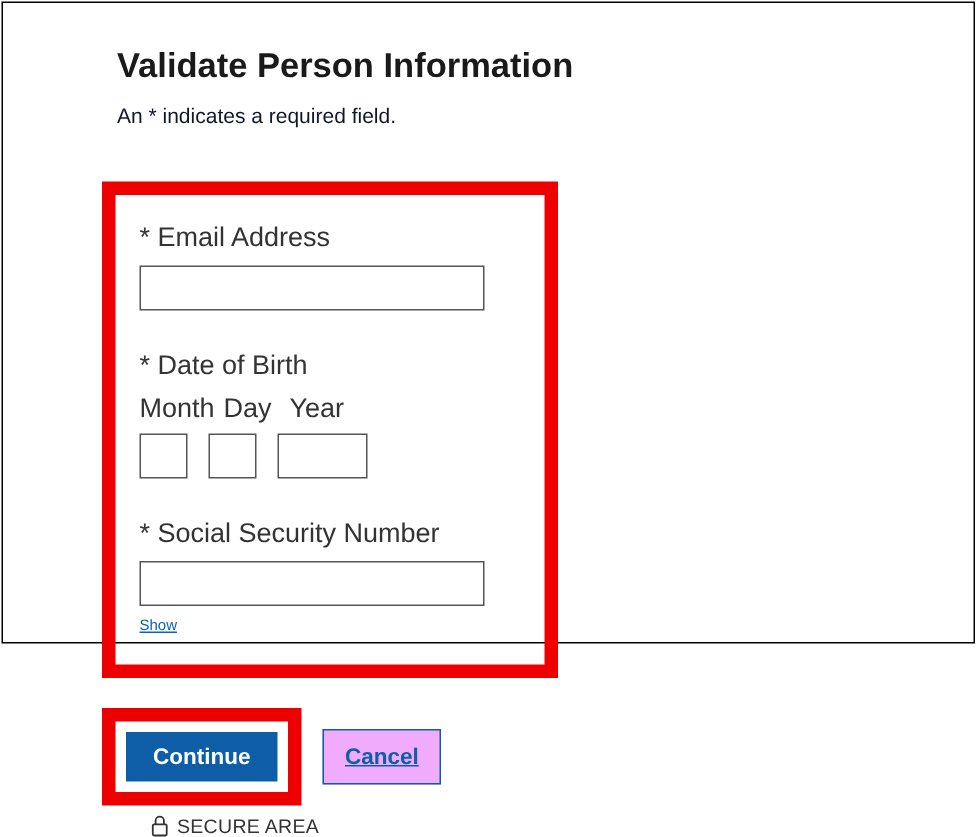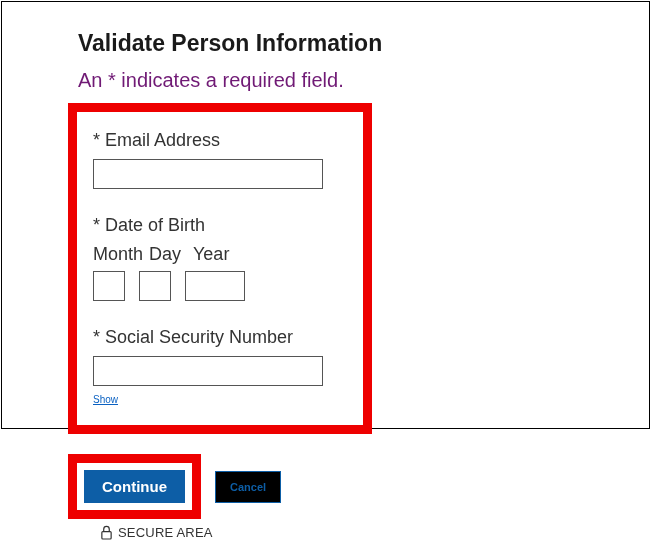--- a/index.html
+++ b/index.html
@@ -23,24 +23,24 @@
       background: #fff;
     }
     .page-title {
       font-size: 23px;
       font-weight: 700;
       color: #1a1a1a;
       margin-bottom: 12px;
       padding-left: 52px;
     }
     .required-note {
-      font-size: 20px;
-      color: #701a75;
+      font-size: 14px;
+      color: #0f172a;
       padding-left: 52px;
-      margin-bottom: 11px;
+      margin-bottom: 36px;
     }
     .fields-highlight {
       border: 9px solid #ee0000;
       padding: 18px 16px 18px 16px;
       width: 304px;
       margin-left: 42px;
       margin-bottom: 20px;
     }
     .field-group {
       margin-bottom: 26px;
@@ -109,27 +109,28 @@
     .btn-primary {
       background: #0d5ea6;
       color: #fff;
       border: none;
       font-size: 15px;
       font-weight: 700;
       padding: 8px 18px;
       cursor: pointer;
     }
     .btn-secondary {
-      background: #000000;
+      background: #f0abfc;
       color: #0d5ea6;
       border: 1.5px solid #0d5ea6;
-      font-size: 11px;
+      font-size: 15px;
       font-weight: 700;
       padding: 9px 14px;
       cursor: pointer;
+      text-decoration: underline;
     }
     .secure-row {
       margin-left: 74px;
       margin-top: 6px;
       display: flex;
       align-items: center;
       gap: 5px;
       font-size: 13px;
       color: #333;
       letter-spacing: 0.2px;

